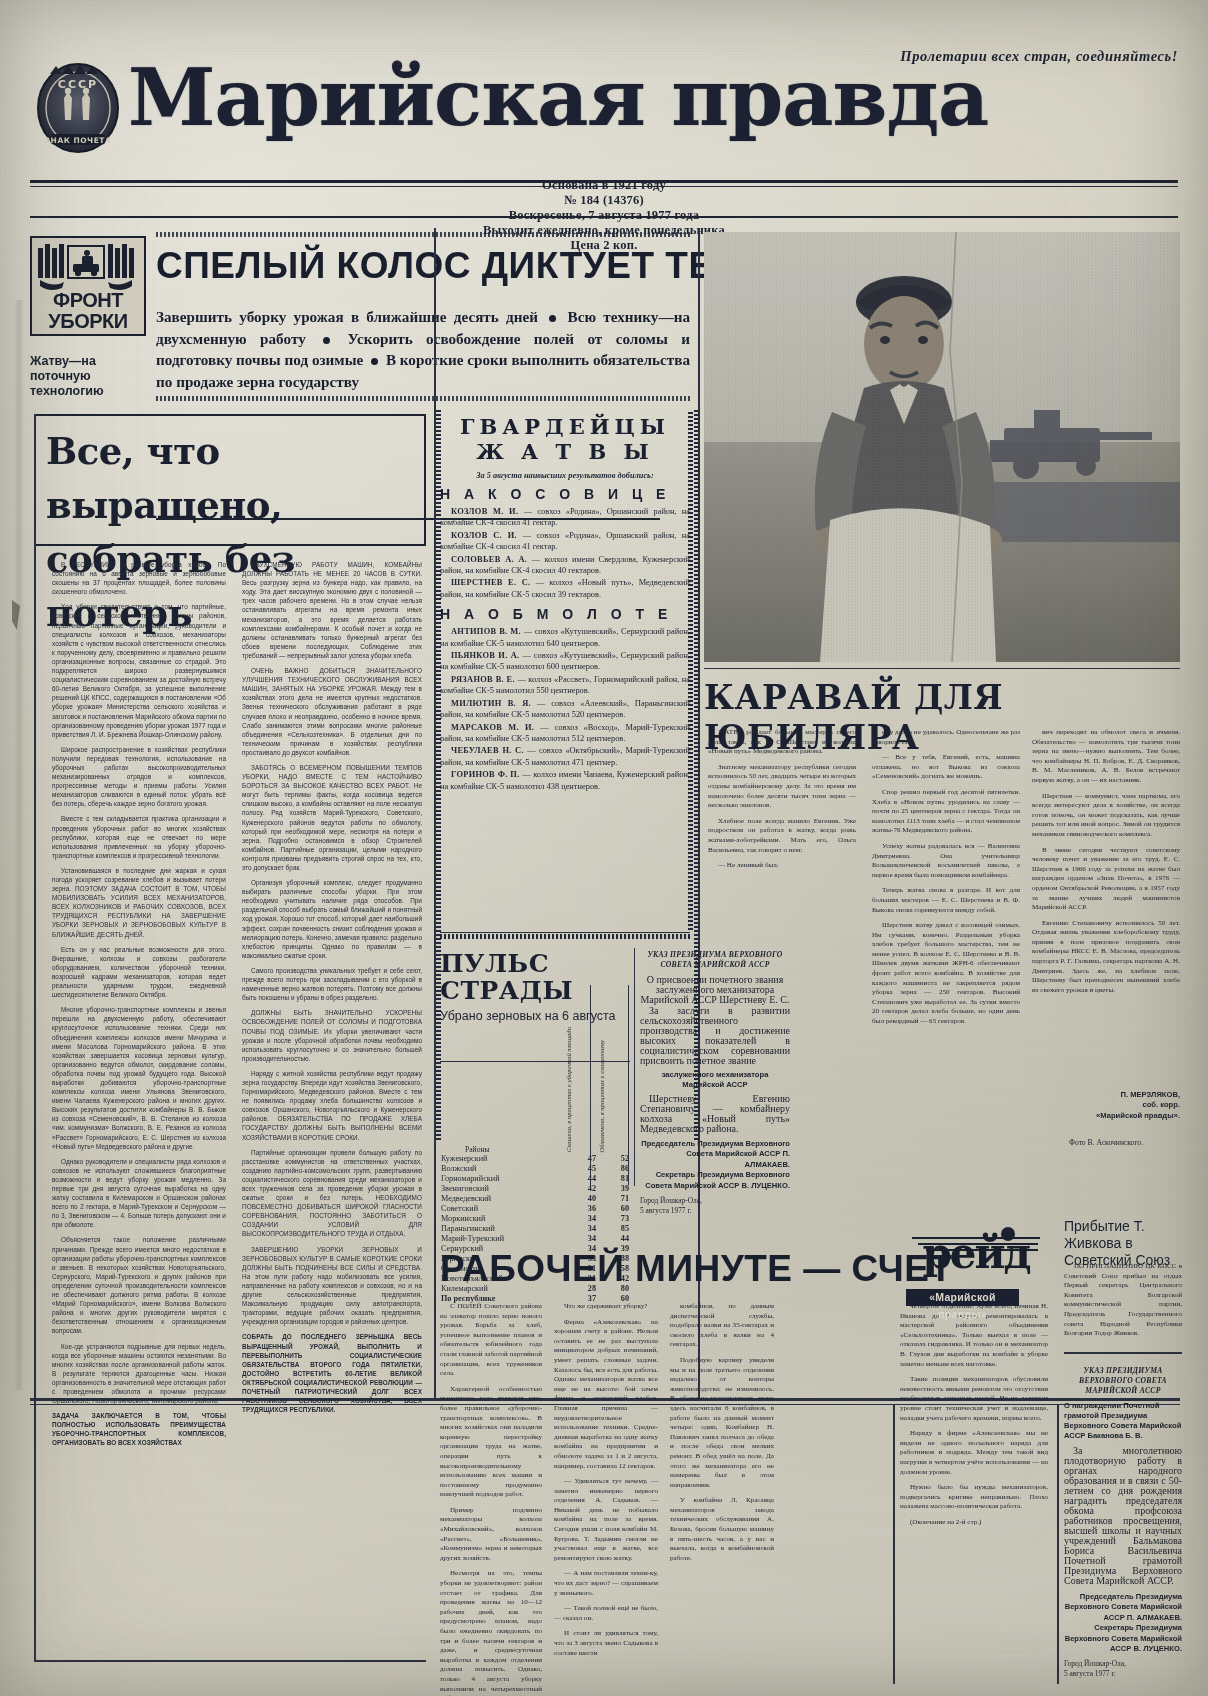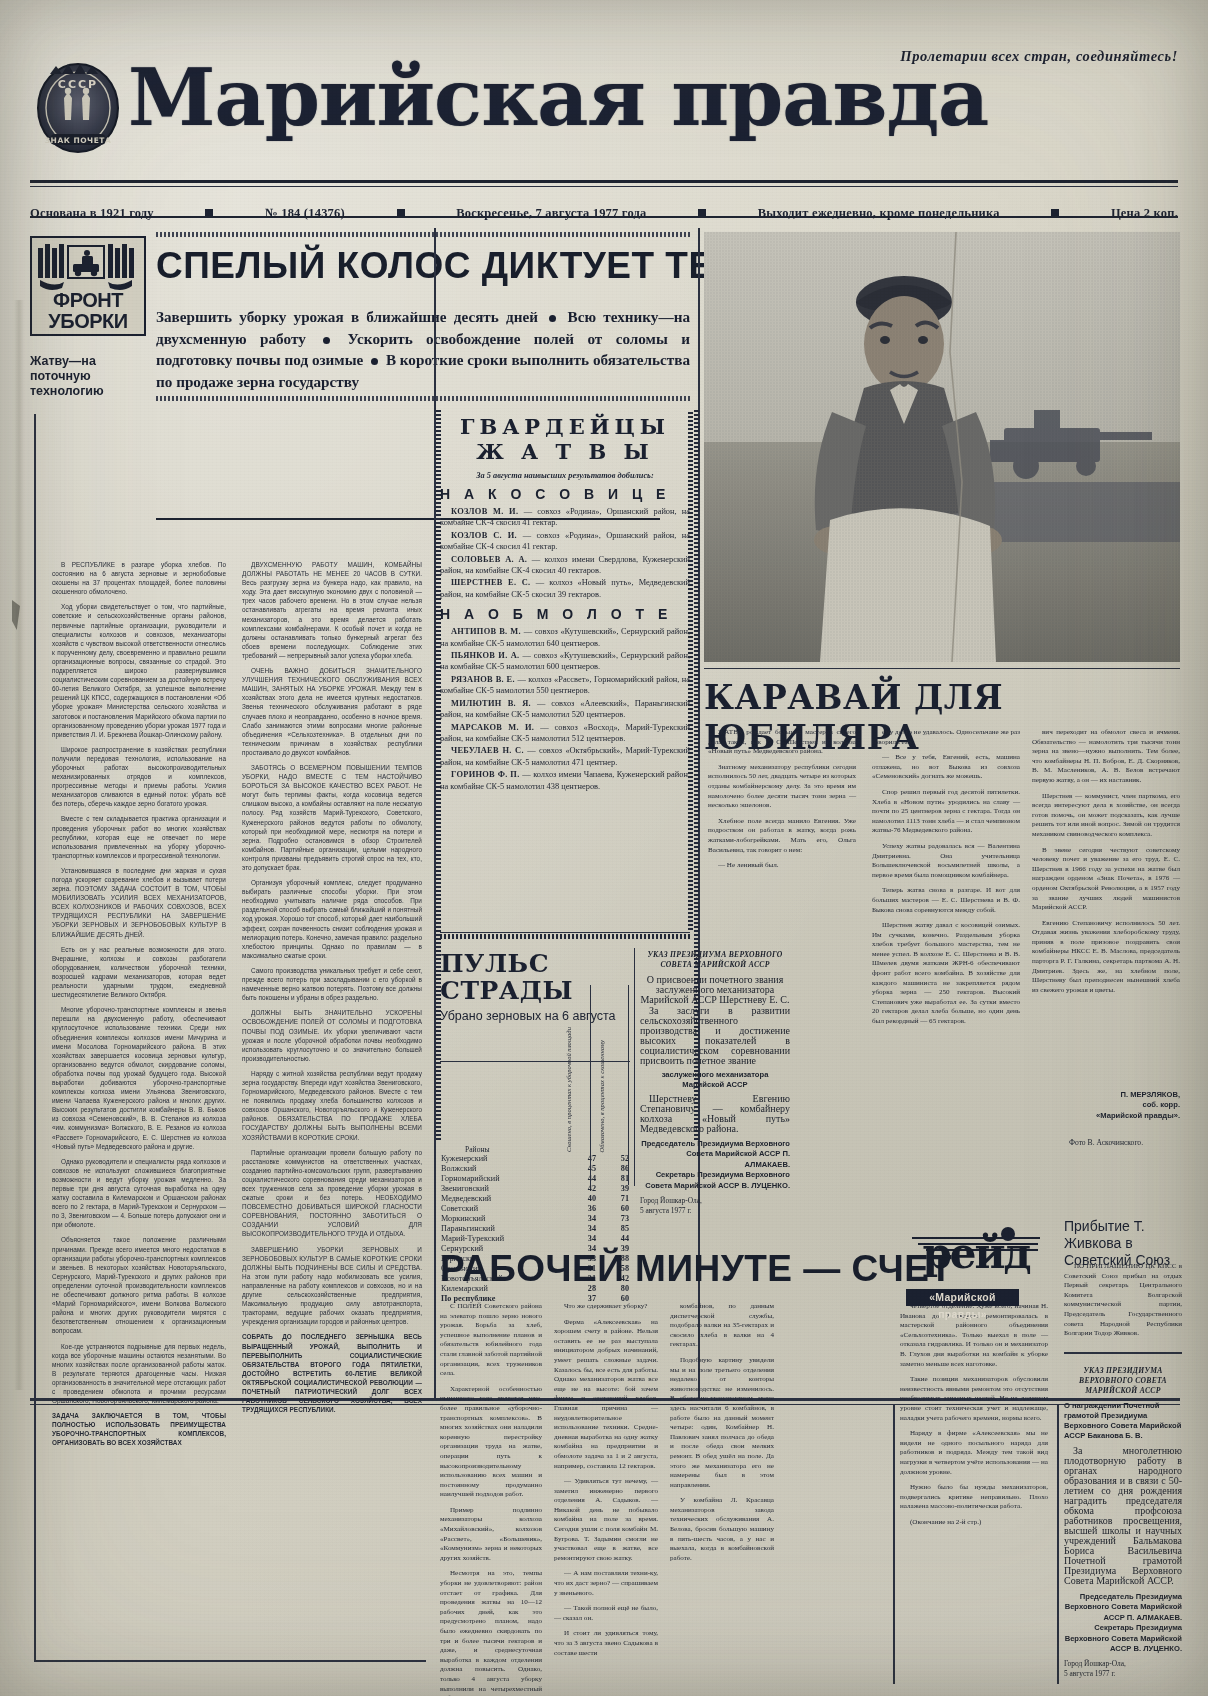--- a/index.html
+++ b/index.html
@@ -35,24 +35,24 @@
   .title-main{position:absolute;left:128px;top:52px;right:20px;height:96px;
     font-family:"DejaVu Serif",serif;font-weight:700;font-size:79px;line-height:92px;
     letter-spacing:-1px;color:#1c2233;white-space:nowrap;
     text-shadow:0 0 1.2px rgba(28,34,51,.55);}
   .subtitle{position:absolute;left:160px;top:150px;right:20px;
     font-family:"Liberation Sans",sans-serif;font-weight:400;font-size:17.5px;
     letter-spacing:.2px;color:#1d2230;white-space:nowrap;filter:blur(.2px);}
   .rule-thick{position:absolute;left:30px;right:30px;height:3px;background:#1e2431;}
   .rule-thin{position:absolute;left:30px;right:30px;height:1px;background:#2a3040;}
 
-  .infoline{position:absolute;left:30px;right:30px;top:202px;height:22px;
+  .infoline{position:absolute;left:30px;right:30px;top:178px;height:22px;
     display:flex;align-items:center;justify-content:space-between;
     font-family:"Liberation Serif",serif;font-weight:700;font-size:12.5px;
-    color:#1c2231;letter-spacing:.2px;}
+    color:#1c2231;letter-spacing:.2px;flex-direction:column;}
   .infoline .sq{width:8px;height:8px;background:#1c2231;display:inline-block;}
 
   
   .topband{position:absolute;left:30px;top:228px;width:660px;height:175px;}
   .fronticon{position:absolute;left:0;top:8px;width:112px;}
   .fronticon .box{width:112px;height:96px;border:2px solid #1b2130;
     background:#d3d0c2;position:relative;overflow:hidden;}
   .fronticon .ftxt{position:absolute;left:0;right:0;bottom:2px;text-align:center;
     font-family:"Liberation Sans",sans-serif;font-weight:700;font-size:20px;
     line-height:21px;color:#1b2130;letter-spacing:-.5px;}
@@ -307,20 +307,26 @@
 
   <div class="colrule" style="left:434px;top:228px;width:2px;height:1170px;"></div>
   <div class="colrule" style="left:698px;top:228px;width:2px;height:1170px;"></div>
   <div class="zig" style="left:694px;top:410px;height:730px;"></div>
   <div class="zig" style="left:436px;top:410px;height:730px;"></div>
   <div class="colrule" style="left:30px;top:1398px;width:1150px;height:3px;"></div>
   <div class="colrule" style="left:30px;top:1404px;width:1150px;height:1px;"></div>
   <div class="colrule" style="left:893px;top:1404px;width:2px;height:280px;"></div>
   <div class="colrule" style="left:1057px;top:1404px;width:2px;height:280px;"></div>
 
+  <div class="boxhead">
+    <h1>
+      <span>Все, что выращено,</span><br>
+      <span>собрать без потерь</span>
+    </h1>
+  </div>
 
   <div class="body-col" id="ed-col1" style="left:52px;top:560px;width:174px;height:1100px;">
       <p>В РЕСПУБЛИКЕ в разгаре уборка хлебов. По состоянию на 6 августа зерновые и зернобобовые скошены на 37 процентах площадей, более половины скошенного обмолочено.</p>
       <p>Ход уборки свидетельствует о том, что партийные, советские и сельскохозяйственные органы районов, первичные партийные организации, руководители и специалисты колхозов и совхозов, механизаторы хозяйств с чувством высокой ответственности отнеслись к порученному делу, своевременно и правильно решили организационные вопросы, связанные со страдой. Это подкрепляется широко развернувшимся социалистическим соревнованием за достойную встречу 60-летия Великого Октября, за успешное выполнение решений ЦК КПСС, содержащихся в постановлении «Об уборке урожая» Министерства сельского хозяйства и заготовок и постановления Марийского обкома партии по организованному проведению уборки урожая 1977 года и приветствия Л. И. Брежнева Йошкар-Олинскому району.</p>
       <p>Широкое распространение в хозяйствах республики получили передовая технология, использование на уборочных работах высокопроизводительных механизированных отрядов и комплексов, прогрессивные методы и приемы работы. Усилия механизаторов сливаются в единый поток: убрать всё без потерь, сберечь каждое зерно богатого урожая.</p>
       <p>Вместе с тем складывается практика организации и проведения уборочных работ во многих хозяйствах республики, которая еще не отвечает по мере использования привлеченных на уборку уборочно-транспортных комплексов и прогрессивной технологии.</p>
       <p>Установившаяся в последние дни жаркая и сухая погода ускоряет созревание хлебов и вызывает потери зерна. ПОЭТОМУ ЗАДАЧА СОСТОИТ В ТОМ, ЧТОБЫ МОБИЛИЗОВАТЬ УСИЛИЯ ВСЕХ МЕХАНИЗАТОРОВ, ВСЕХ КОЛХОЗНИКОВ И РАБОЧИХ СОВХОЗОВ, ВСЕХ ТРУДЯЩИХСЯ РЕСПУБЛИКИ НА ЗАВЕРШЕНИЕ УБОРКИ ЗЕРНОВЫХ И ЗЕРНОБОБОВЫХ КУЛЬТУР В БЛИЖАЙШИЕ ДЕСЯТЬ ДНЕЙ.</p>
       <p>Есть он у нас реальные возможности для этого. Вчерашние, колхозы и совхозы разбогатели оборудованием, количеством уборочной техники, возросшей кадрами механизаторов, которая ведет реальности ударными трудом, ежедневной шестидесятилетие Великого Октября.</p>
       <p>Многие уборочно-транспортные комплексы и звенья перешли на двухсменную работу, обеспечивают круглосуточное использование техники. Среди них объединения комплексы колхозов имени Мичурина и имени Мосолова Горномарийского района. В этих хозяйствах завершается косовица зерновых культур, организованно ведутся обмолот, скирдование соломы, обработка почвы под урожай будущего года. Высокой выработки добиваются уборочно-транспортные комплексы колхоза имени Ульянова Звениговского, имени Чапаева Куженерского района и многих других. Высоких результатов достигли комбайнеры В. В. Быков из совхоза «Семеновский», В. В. Степанов из колхоза «им. коммунизма» Волжского, В. Е. Резанов из колхоза «Рассвет» Горномарийского, Е. С. Шерстнев из колхоза «Новый путь» Медведевского района и другие.</p>
       <p>Однако руководители и специалисты ряда колхозов и совхозов не используют сложившиеся благоприятные возможности и ведут уборку урожая медленно. За первые три дня августа суточная выработка на одну жатку составила в Килемарском и Оршанском районах всего по 2 гектара, в Марий-Турекском и Сернурском — по 3, Звениговском — 4. Больше потерь допускают они и при обмолоте.</p>

